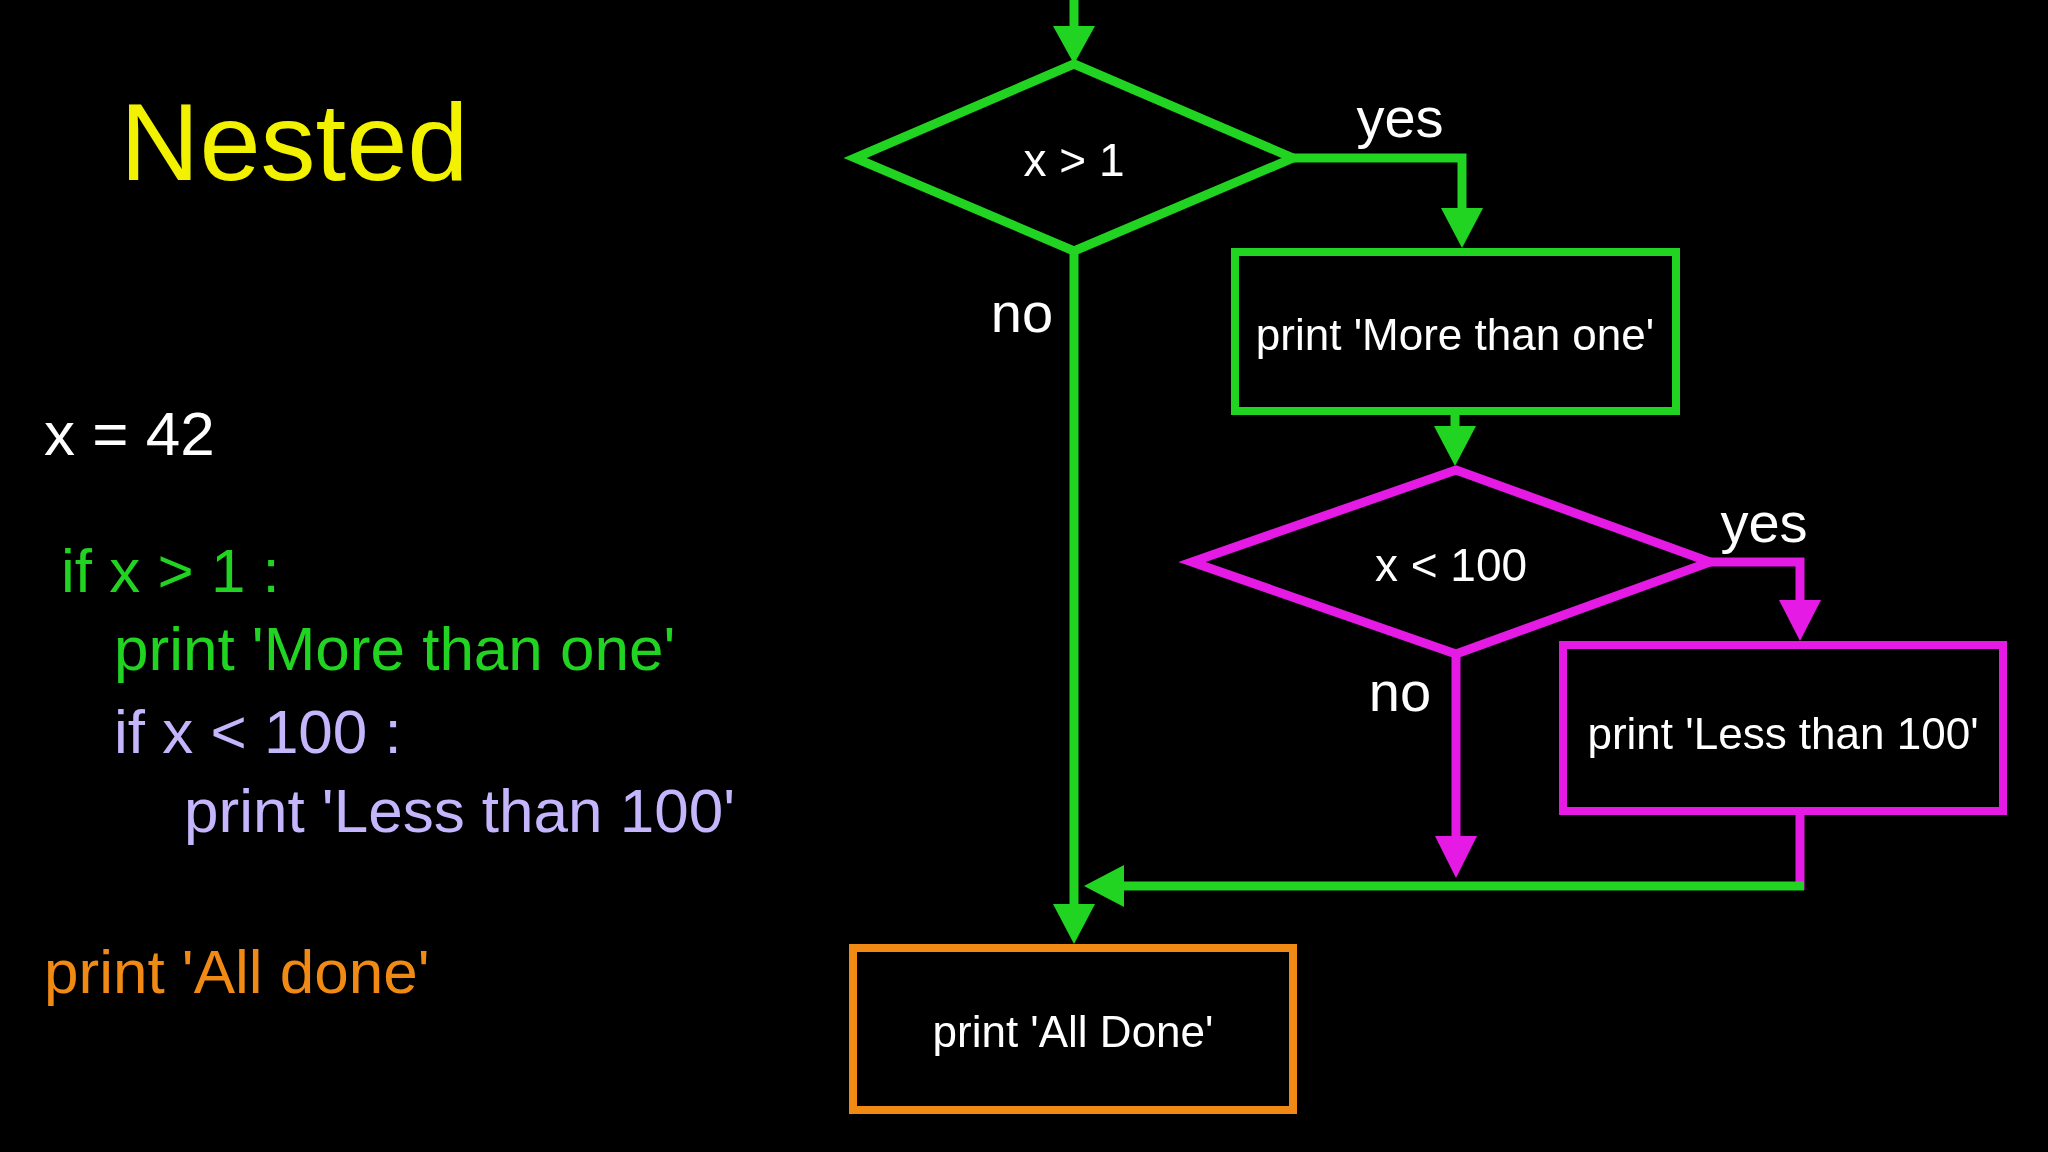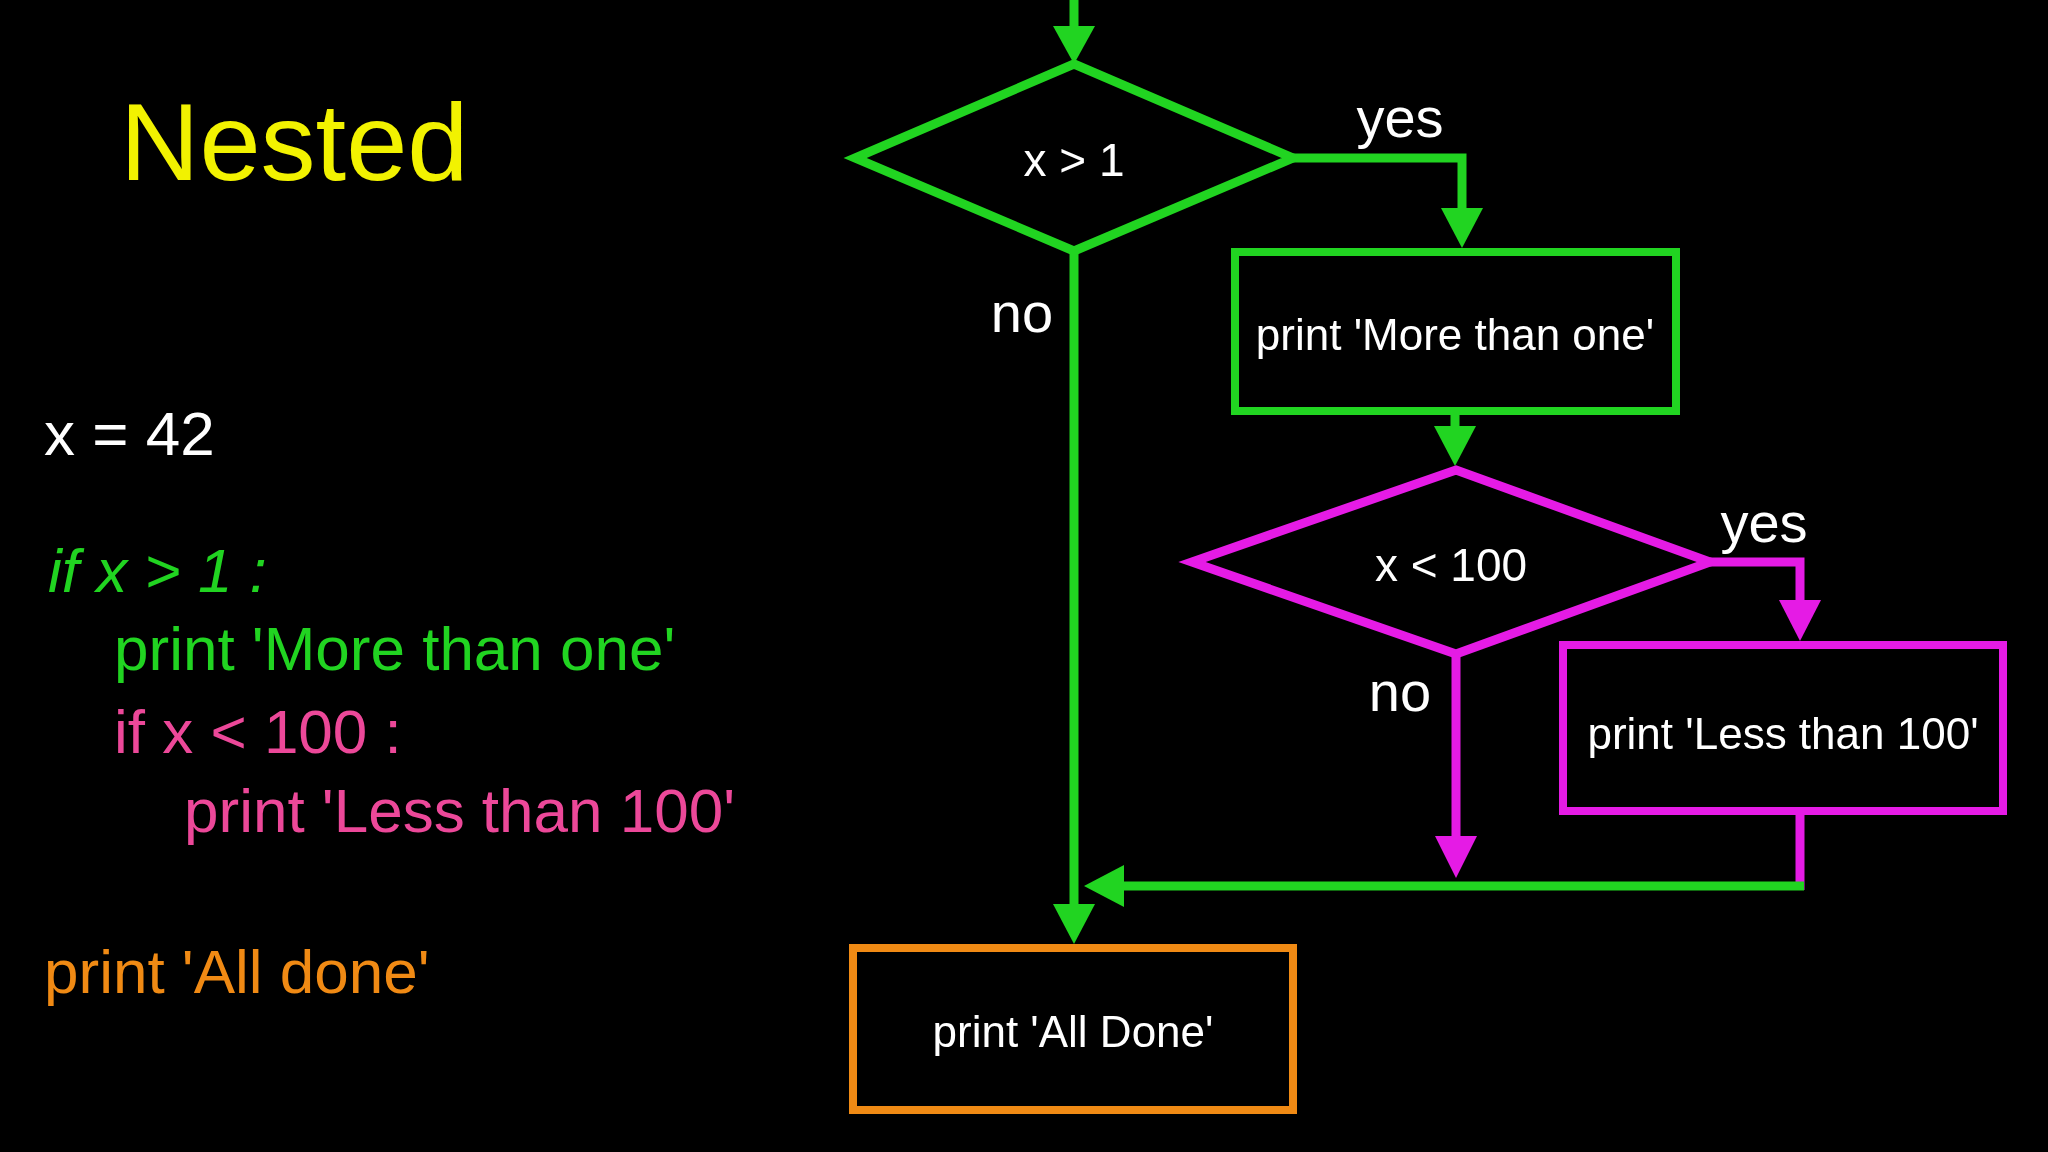--- a/index.html
+++ b/index.html
@@ -22,21 +22,21 @@
     white-space: nowrap;
   }
   .code {
     position: absolute;
     font-size: 62px;
     line-height: 76px;
     white-space: nowrap;
   }
   .c-white   { color: #FFFFFF; }
   .c-green   { color: #21D421; }
-  .c-magenta { color: #ec4899; }
+  .c-magenta { color: #c4b5fd; }
   .c-orange  { color: #F08A14; }
   svg.flow { position: absolute; left: 0; top: 0; }
   svg.flow text {
     font-family: "Liberation Sans", sans-serif;
     fill: #FFFFFF;
     text-anchor: middle;
   }
   .lbl-node { font-size: 46px; }
   .lbl-edge { font-size: 56px; }
   .lbl-box  { font-size: 44px; }
@@ -44,21 +44,21 @@
 </head>
 <body>
 
 <div id="canvas">
 
   <div class="title">
     <div>Nested</div>
   </div>
 
   <div class="code c-white" style="left:44px;  top:372px;margin-top:24px;">x = 42</div>
-  <div class="code c-green" style="left:48px;  top:533px;font-style:italic;">if x &gt; 1 :</div>
+  <div class="code c-green" style="left:61px;  top:533px;">if x &gt; 1 :</div>
   <div class="code c-green" style="left:114px; top:611px;">print 'More than one'</div>
   <div class="code c-magenta" style="left:114px; top:694px;">if x &lt; 100 :</div>
   <div class="code c-magenta" style="left:184px; top:773px;">print 'Less than 100'</div>
   <div class="code c-orange" style="left:44px;  top:934px;">print 'All done'</div>
 
   <svg class="flow" width="2048" height="1152" viewBox="0 0 2048 1152">
 
     <g>
       <line x1="1074" y1="0" x2="1074" y2="30" stroke="#21D421" stroke-width="9"></line>
       <polygon points="1053,26 1095,26 1074,64" fill="#21D421"></polygon>

